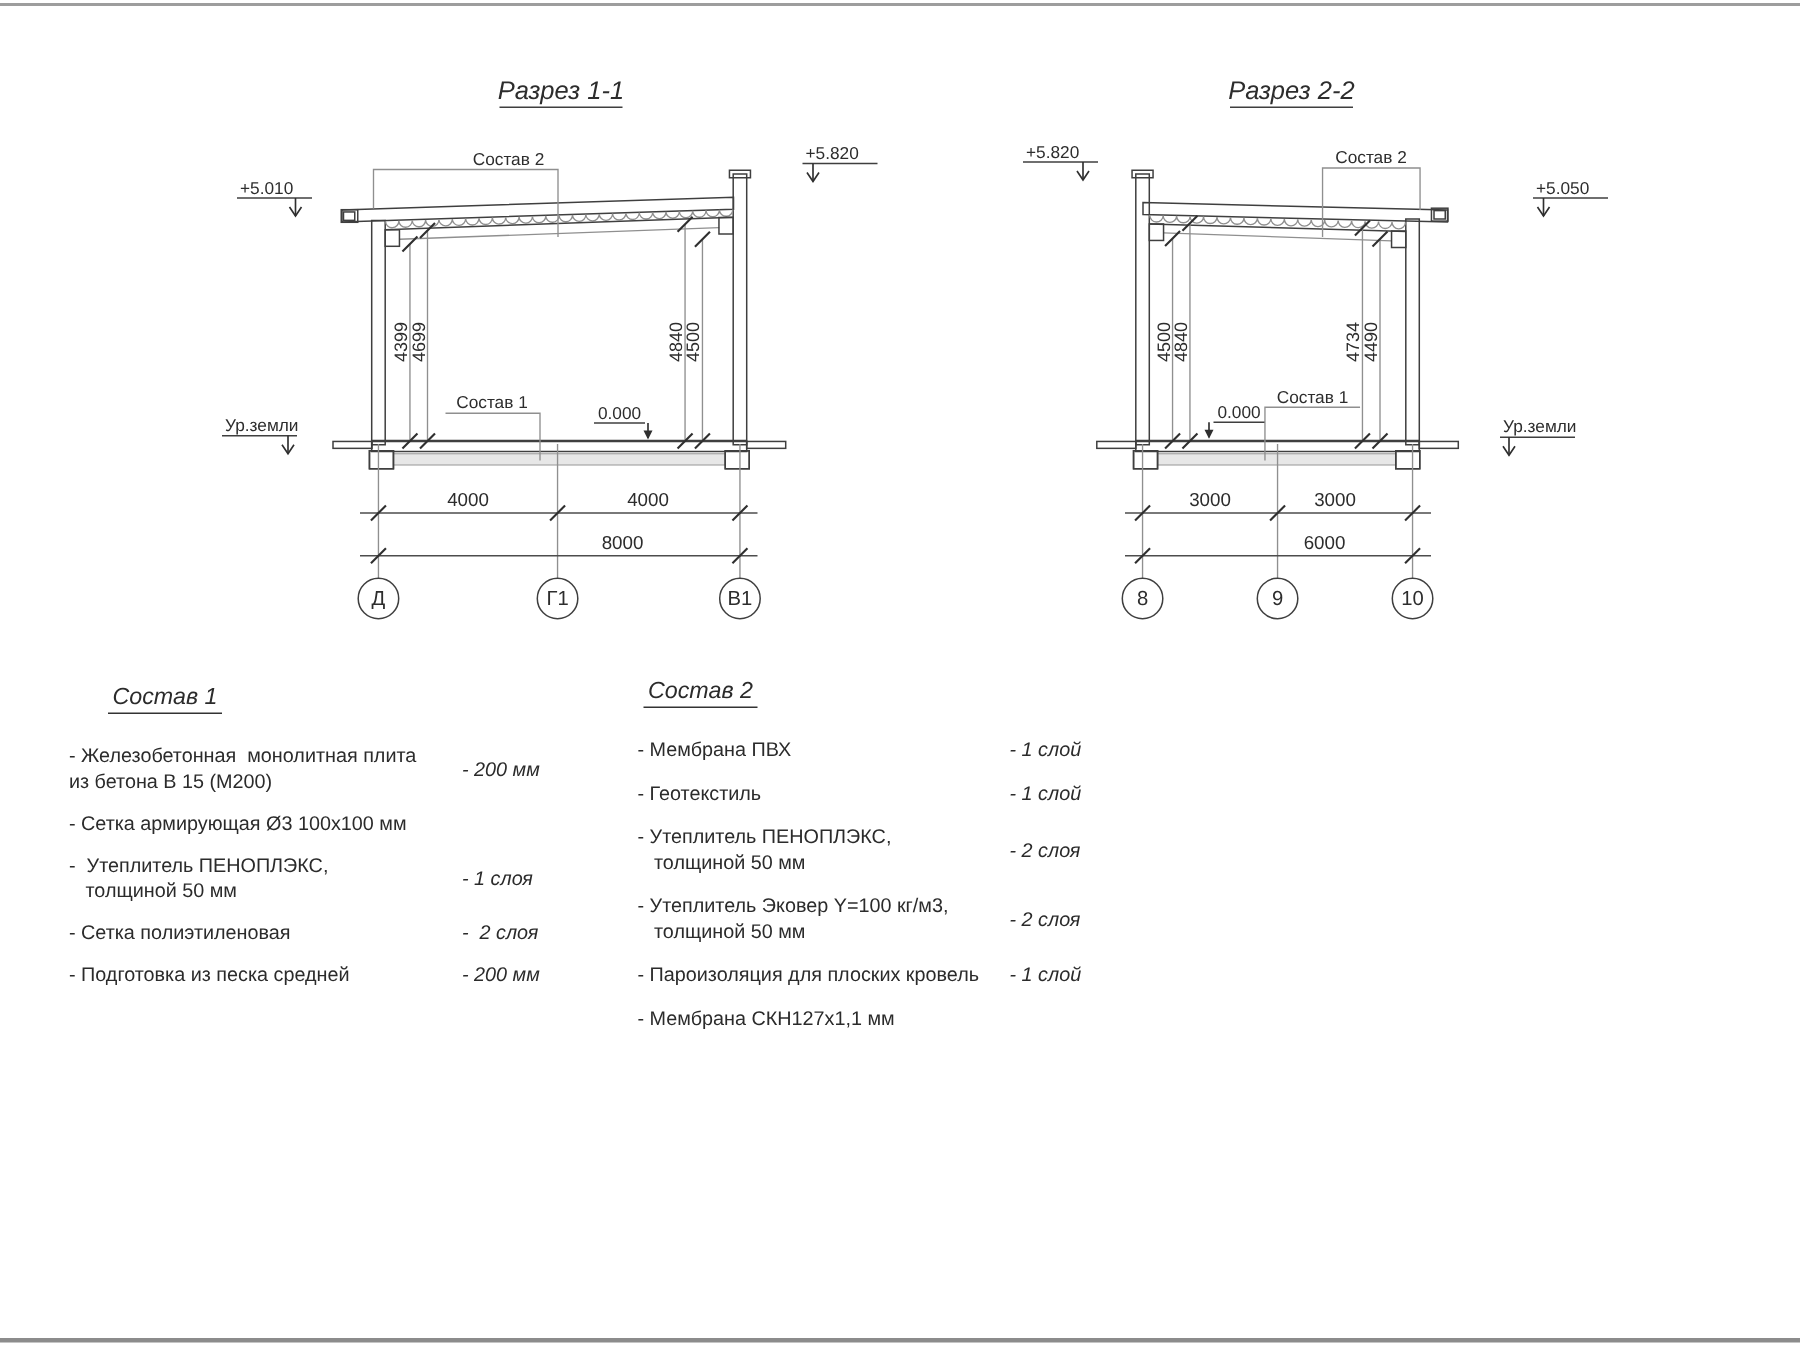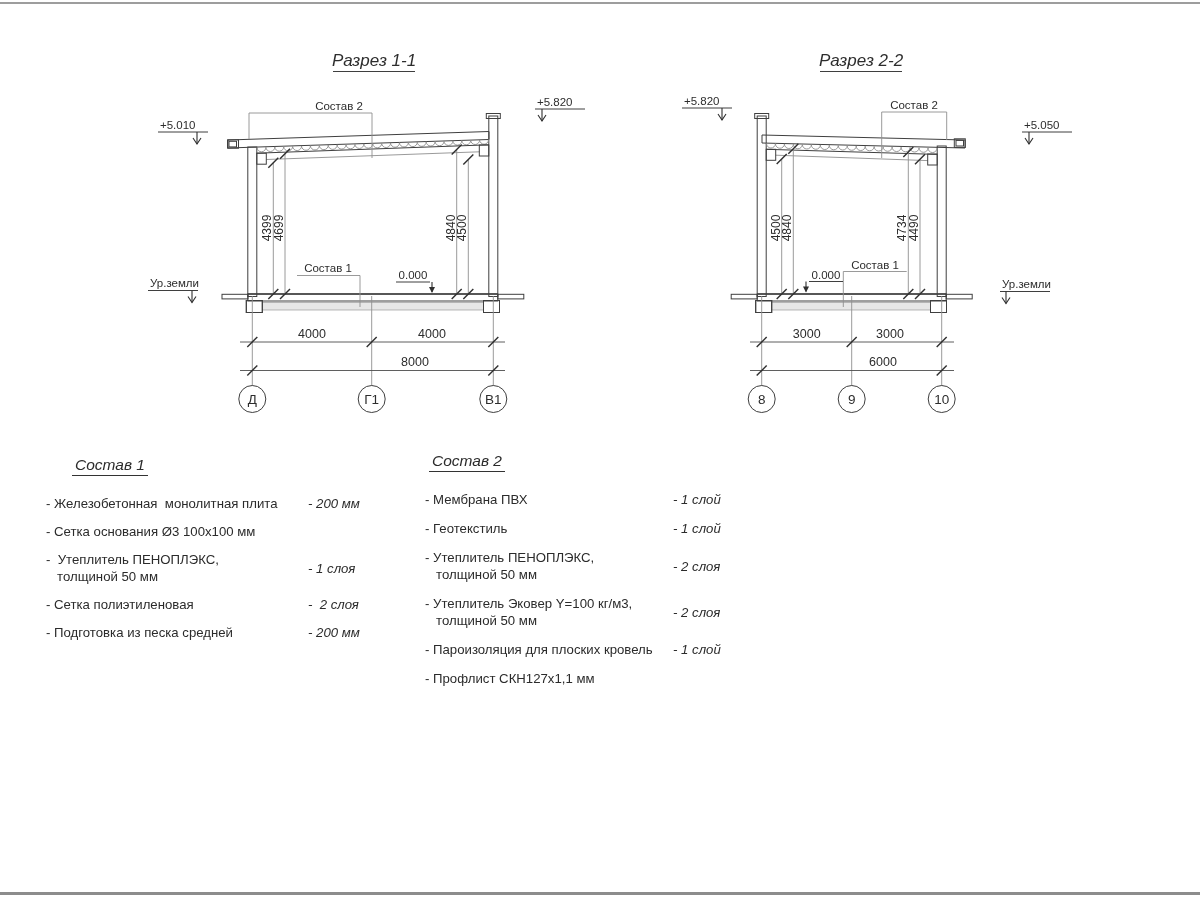--- a/index.html
+++ b/index.html
@@ -289,25 +289,25 @@
       <text class="atx" x="761.7" y="403.5" text-anchor="middle">8</text>
       <text class="atx" x="851.7" y="403.5" text-anchor="middle">9</text>
       <text class="atx" x="941.7" y="403.5" text-anchor="middle">10</text>
     </g>
   </g>
 </svg>
 
 <div id="legend-1" class="legend">
   <div class="legend-title">Состав 1</div>
   <div class="li-row">
-    <div class="li-txt"><div>- Железобетонная  монолитная плита</div></div>
+    <div class="li-txt"><div>- Железобетонная  монолитная плита</div><div class="l2">из бетона В 15 (М200)</div></div>
     <div class="li-val">- 200 мм</div>
   </div>
   <div class="li-row">
-    <div class="li-txt"><div>- Сетка основания Ø3 100х100 мм</div></div>
+    <div class="li-txt"><div>- Сетка армирующая Ø3 100х100 мм</div></div>
     <div class="li-val"></div>
   </div>
   <div class="li-row">
     <div class="li-txt"><div>-  Утеплитель ПЕНОПЛЭКС,</div><div class="l2">   толщиной 50 мм</div></div>
     <div class="li-val">- 1 слоя</div>
   </div>
   <div class="li-row">
     <div class="li-txt"><div>- Сетка полиэтиленовая</div></div>
     <div class="li-val">-  2 слоя</div>
   </div>
@@ -333,16 +333,16 @@
   </div>
   <div class="li-row">
     <div class="li-txt"><div>- Утеплитель Эковер Y=100 кг/м3,</div><div class="l2">   толщиной 50 мм</div></div>
     <div class="li-val">- 2 слоя</div>
   </div>
   <div class="li-row">
     <div class="li-txt"><div>- Пароизоляция для плоских кровель</div></div>
     <div class="li-val">- 1 слой</div>
   </div>
   <div class="li-row">
-    <div class="li-txt"><div>- Профлист СКН127х1,1 мм</div></div>
+    <div class="li-txt"><div>- Мембрана СКН127х1,1 мм</div></div>
     <div class="li-val"></div>
   </div>
 </div>
 
 </body></html>

